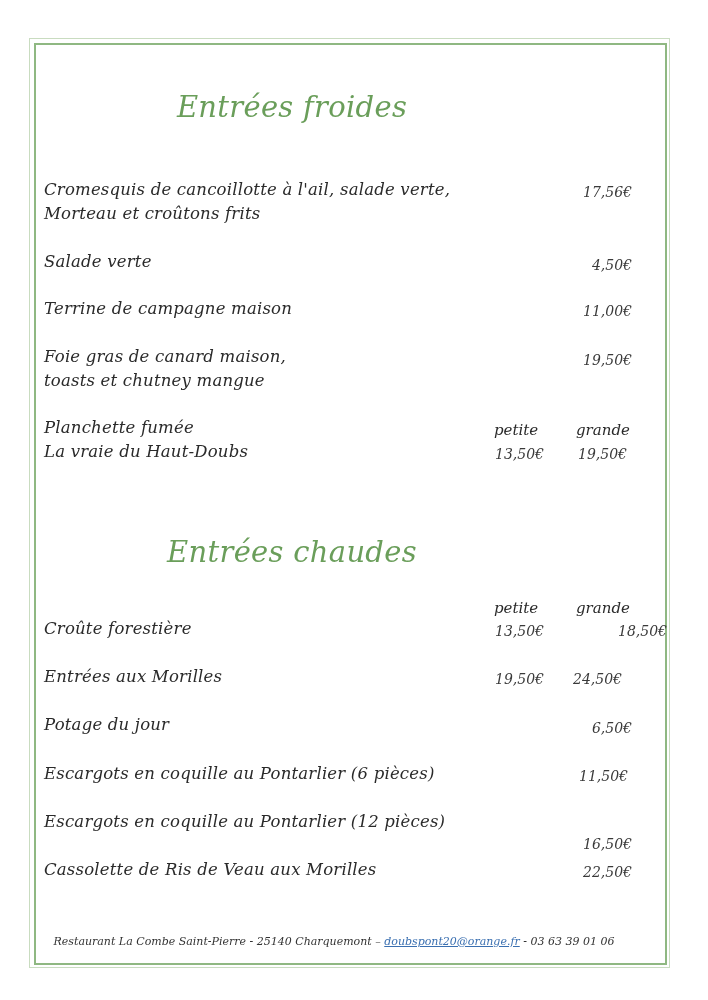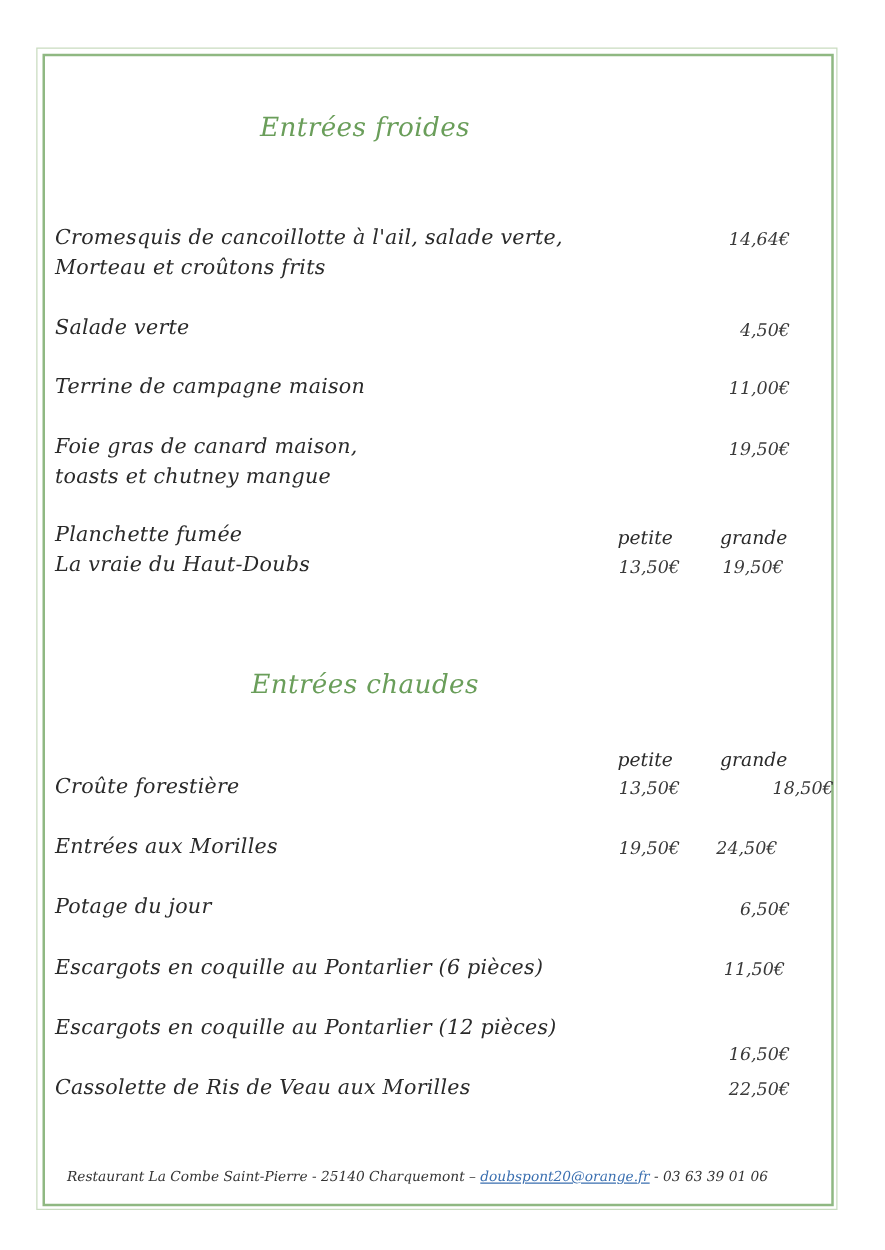--- a/index.html
+++ b/index.html
@@ -12,21 +12,21 @@
       position: absolute; left: 29px; top: 38px; width: 639px; height: 928px;
       border: 1px solid #c9dcc0;
     }
     .frame-inner {
       position: absolute; left: 34px; top: 43px; width: 629px; height: 918px;
       border: 2px solid #8fb882;
     }
     .section-title {
       position: absolute; left: 0; width: 584px; text-align: center;
       font-family: "DejaVu Serif", serif; font-style: italic;
-      font-size: 21px; color: #6a9e5a; font-weight: normal; letter-spacing: 0.3px;
+      font-size: 29px; color: #6a9e5a; font-weight: normal; letter-spacing: 0.3px;
     }
     .item-line {
       position: absolute; left: 44px; font-style: italic; font-size: 16.5px; color: #2a2a2a;
       white-space: nowrap; letter-spacing: 0.2px;
     }
     .price {
       position: absolute; font-style: italic; font-size: 14px; color: #3a3a3a;
       white-space: nowrap; text-align: right;
     }
     .col-head {
@@ -42,21 +42,21 @@
 <body>
 
 <div class="frame-outer"></div>
 <div class="frame-inner"></div>
 
 <div class="section-title" style="top:90px;">Entrées froides</div>
 
 <div>
   <div class="item-line" style="top:180px;">Cromesquis de cancoillotte à l'ail, salade verte,</div>
   <div class="item-line" style="top:204px;">Morteau et croûtons frits</div>
-  <div class="price" style="top:184px; right:76px;">14,64€</div>
+  <div class="price" style="top:184px; right:76px;">17,56€</div>
 </div>
 
 <div>
   <div class="item-line" style="top:252px;">Salade verte</div>
   <div class="price" style="top:257px; right:76px;">4,50€</div>
 </div>
 
 <div>
   <div class="item-line" style="top:299px;">Terrine de campagne maison</div>
   <div class="price" style="top:303px; right:76px;">11,00€</div>

